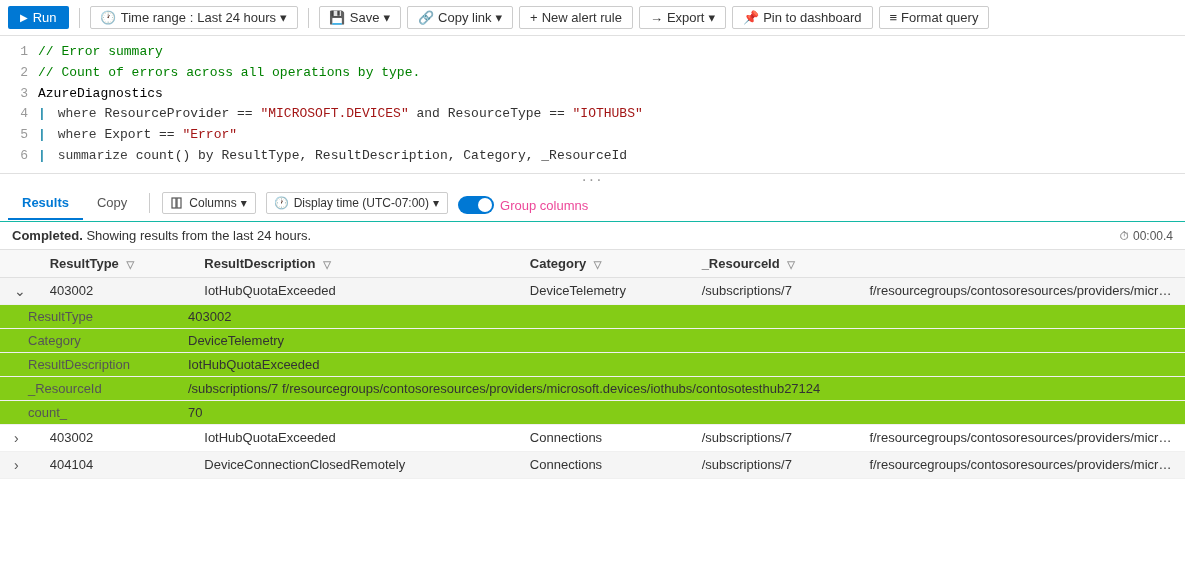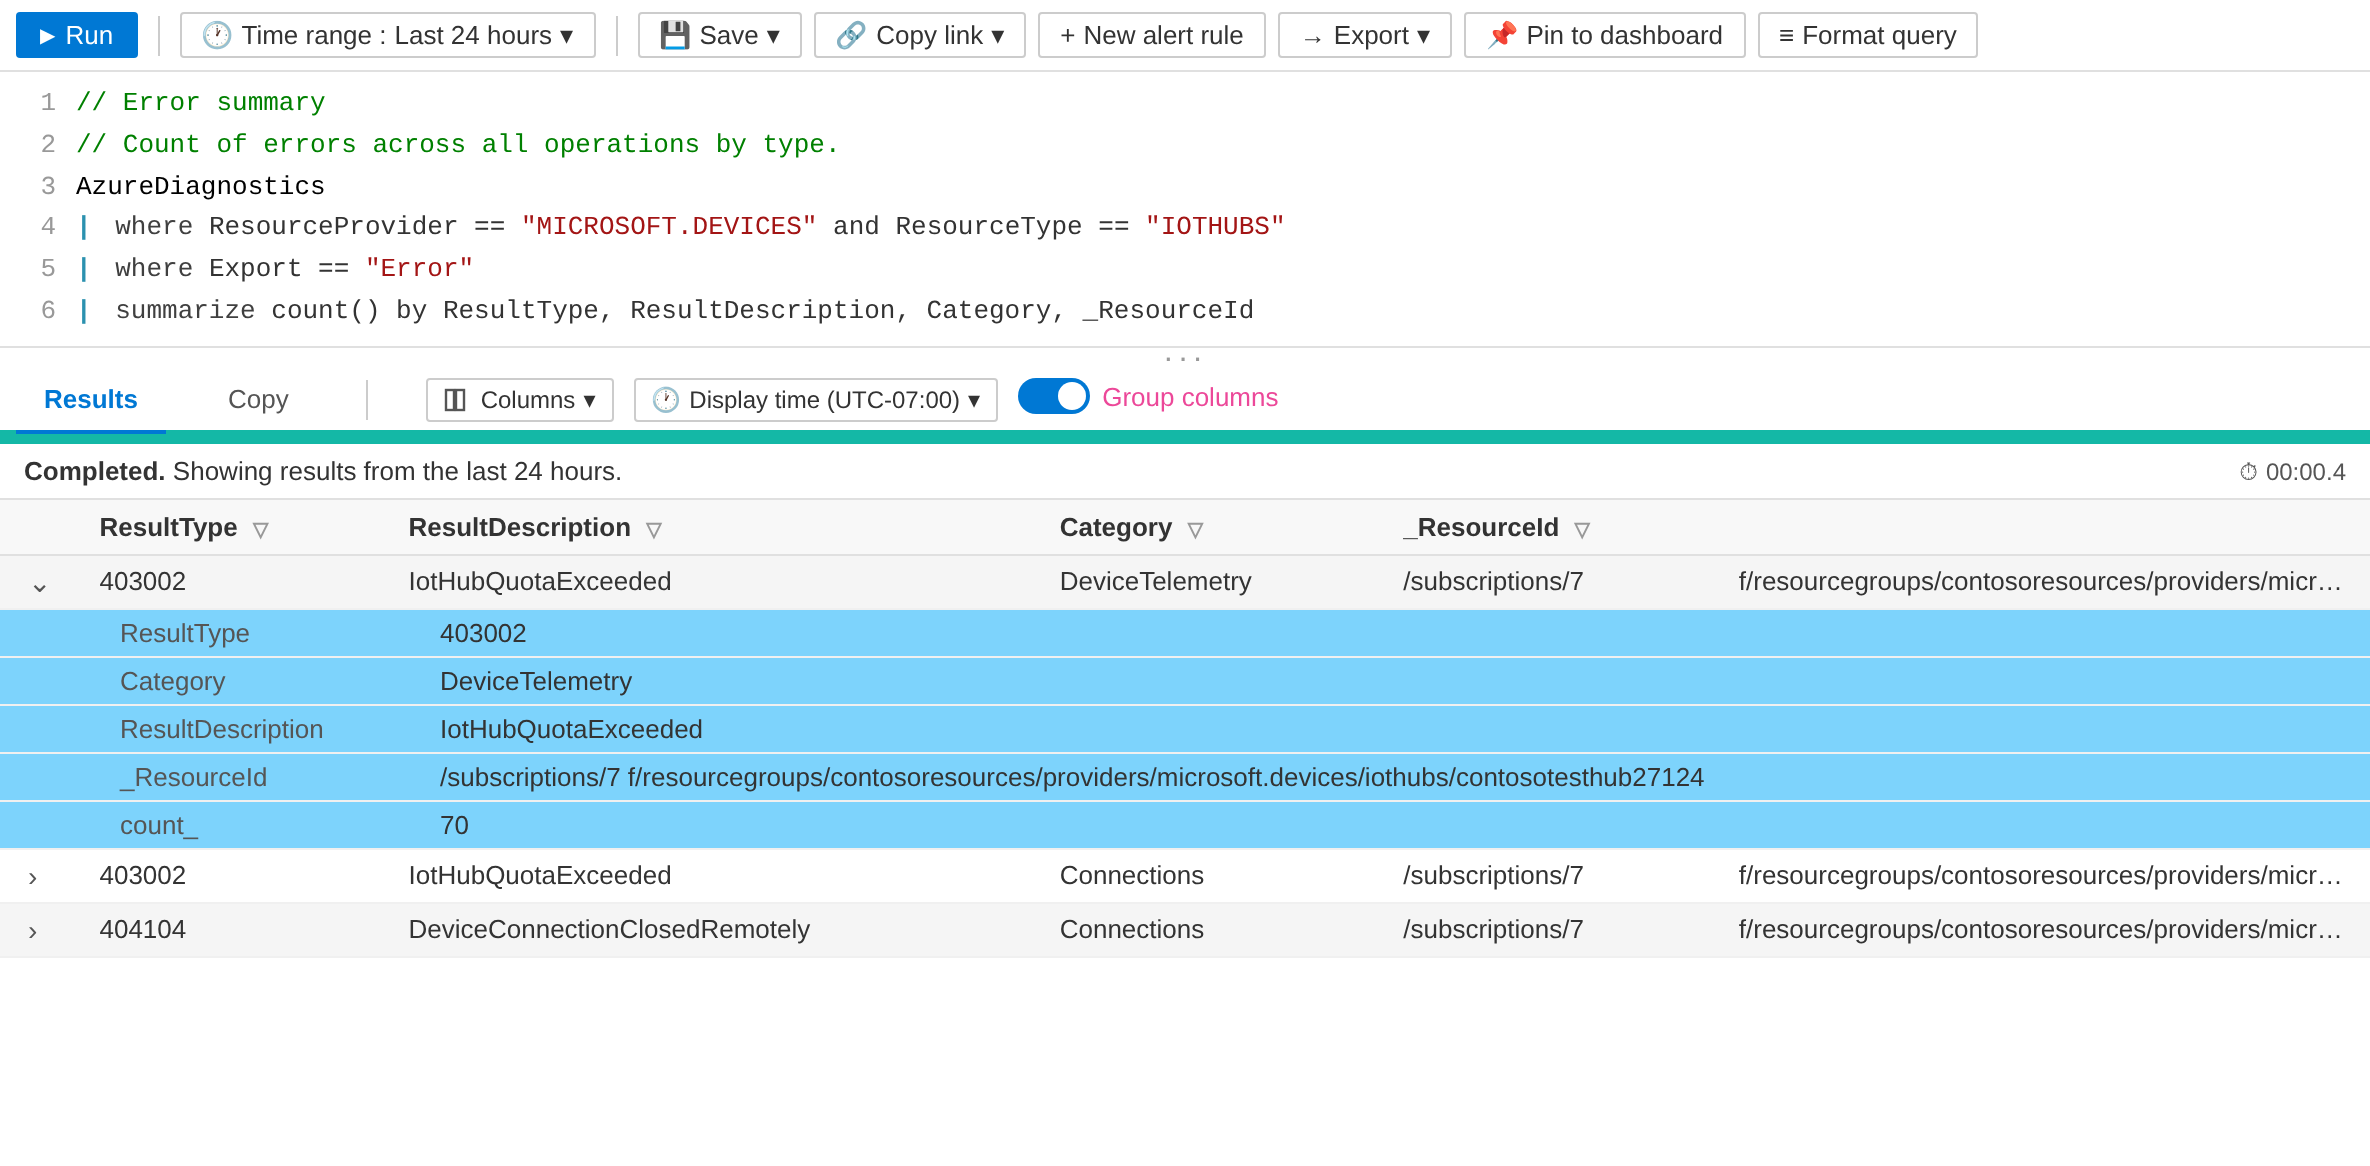--- a/index.html
+++ b/index.html
@@ -92,40 +92,40 @@
       color: #999;
       font-size: 16px;
       letter-spacing: 2px;
     }
 
     
     .tabs-bar {
       display: flex;
       align-items: center;
       padding: 0 8px;
-      border-bottom: 7px solid #14b8a6;
-      gap: 17px;
+      border-bottom: 1px solid #14b8a6;
+      gap: 0;
       height: 36px;
     }
     .tab {
       padding: 8px 14px;
       cursor: pointer;
       font-size: 13px;
       color: #555;
       border-bottom: 2px solid transparent;
     }
     .tab.active {
       color: #0078d4;
       border-bottom: 2px solid #0078d4;
       font-weight: 600;
     }
     .tabs-divider { width: 1px; height: 20px; background: #ccc; margin: 0 8px; }
     .tab-controls {
       display: flex;
-      align-items: flex-start;
+      align-items: flex-end;
       gap: 10px;
       margin-left: 4px;
     }
     .tab-control-btn {
       background: none;
       border: 1px solid #ccc;
       padding: 3px 8px;
       border-radius: 2px;
       font-size: 12px;
       cursor: pointer;
@@ -201,22 +201,22 @@
     }
     .expand-btn {
       background: none;
       border: none;
       cursor: pointer;
       font-size: 11px;
       color: #555;
       padding: 0 4px;
     }
     .expanded-row td {
-      background: #7dd3fc;
-      padding: 4px 10px 4px 60px;
+      background: #84cc16;
+      padding: 4px 10px 4px 28px;
       border-bottom: 1px solid #f0f0f0;
       font-size: 13px;
     }
     .expanded-key { color: #555; display: inline-block; min-width: 160px; }
     .expanded-val { color: #333; }
     .row-highlight { background: #f5f5f5; }
     .chevron-right::before { content: '›'; font-size: 14px; }
     .chevron-down::before { content: '⌄'; font-size: 14px; }
   </style>
 </head>

